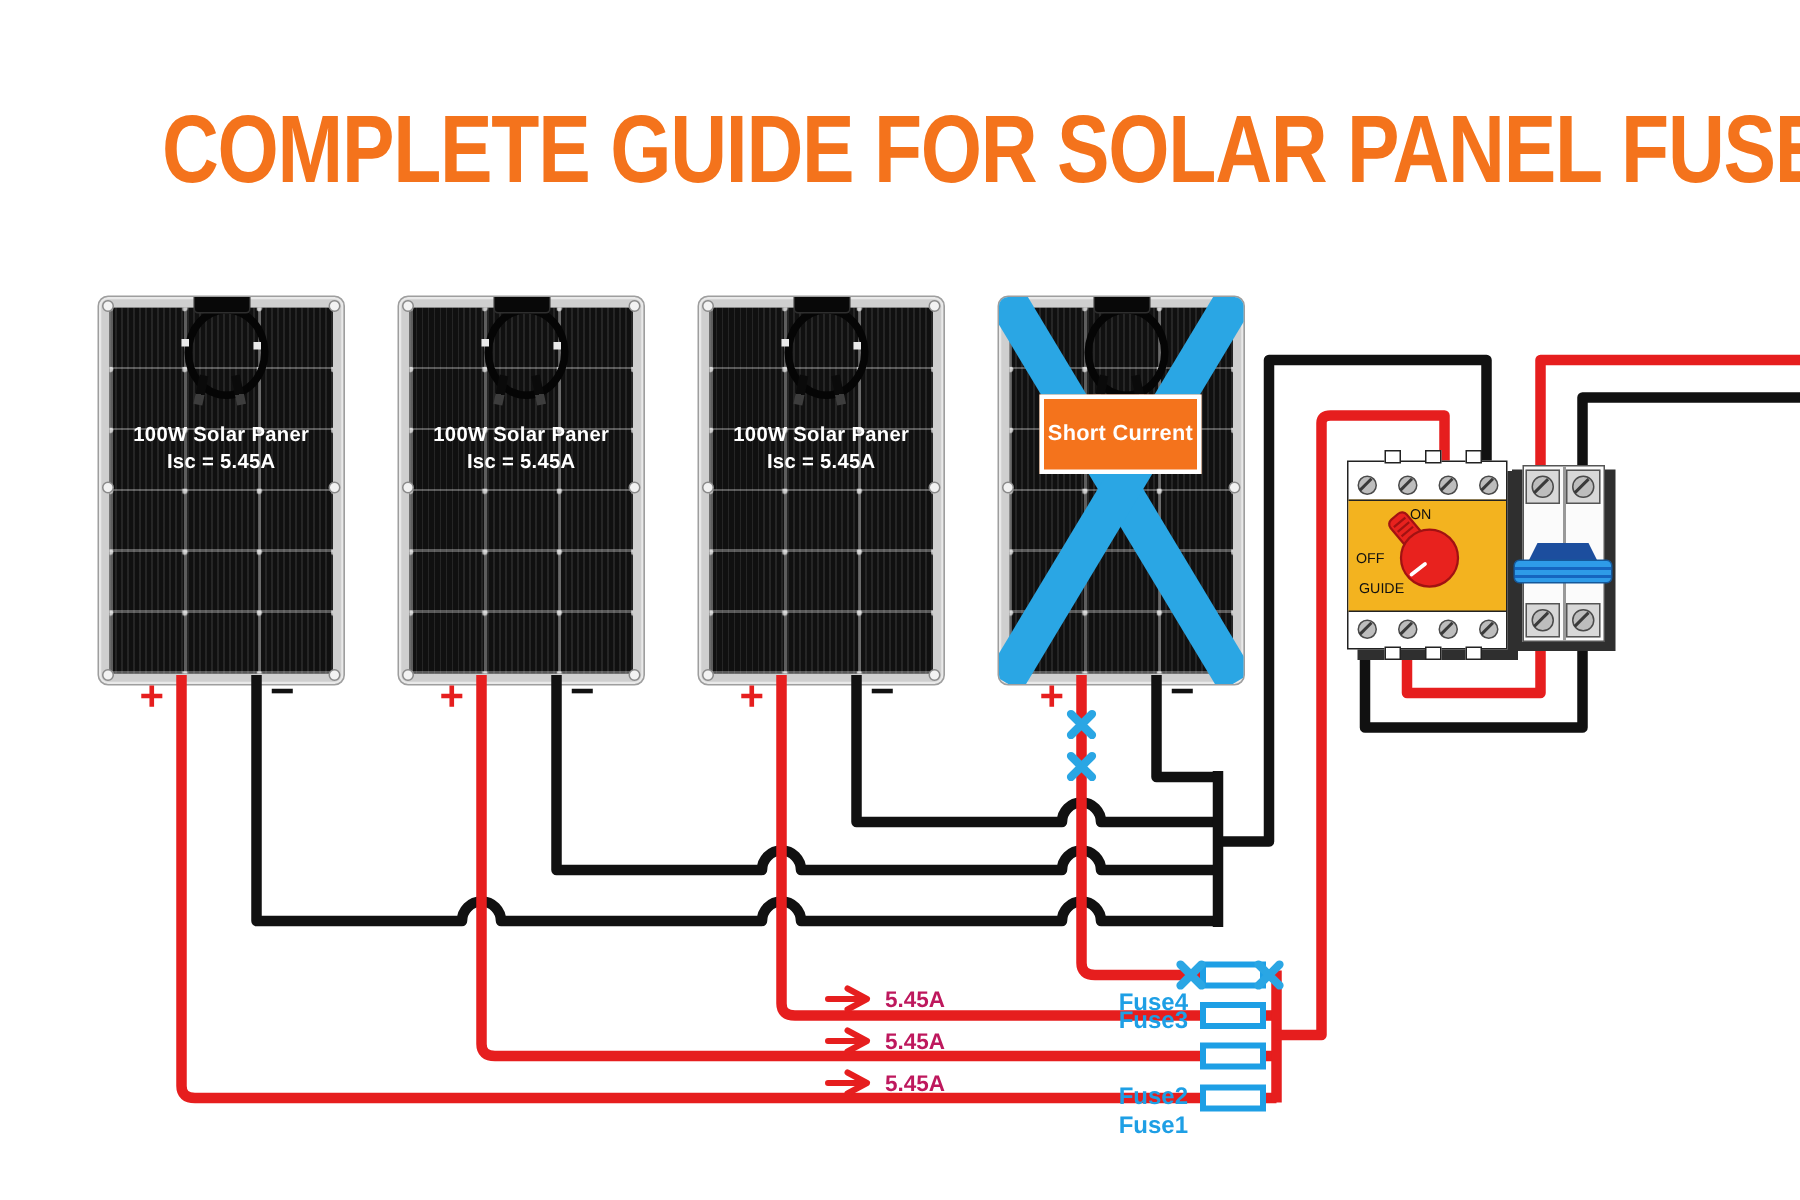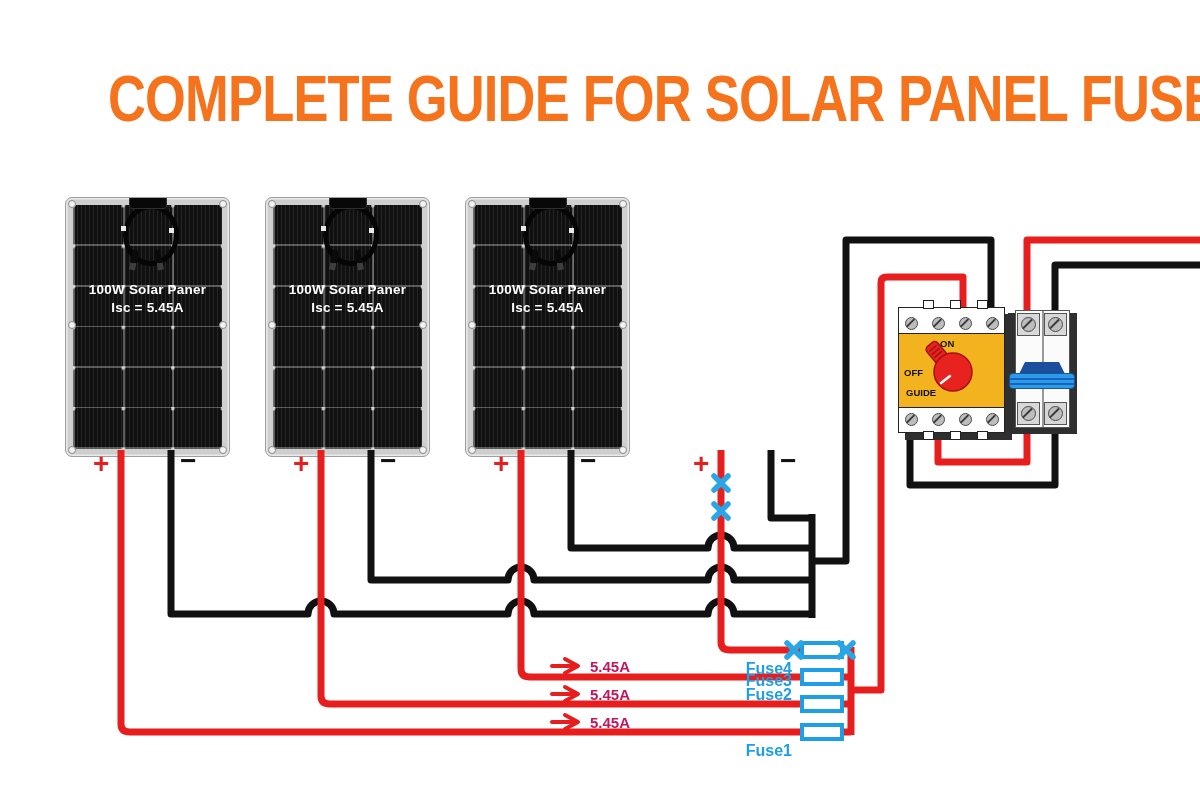--- a/index.html
+++ b/index.html
@@ -53,21 +53,21 @@
   
   .fuse-label{position:absolute;width:70px;text-align:right;font-size:16px;font-weight:700;color:#1E9FE5;z-index:8;}
   .amp-label{position:absolute;font-size:15px;font-weight:700;color:#be185d;z-index:8;}
 
   
   .shadow-rect{position:absolute;background:#2F2F2F;z-index:8;}
   .dswitch{position:absolute;left:898px;top:307px;width:107px;height:126px;background:#fff;
            border:1.5px solid #222;z-index:9;box-sizing:border-box;}
   .dswitch .yellow{position:absolute;left:0;right:0;top:25px;height:73px;background:#F3B31F;
            border-top:1.5px solid #222;border-bottom:1.5px solid #222;}
-  .sw-label{position:absolute;font-size:9.5px;font-weight:700;color:#111;z-index:3;}
+  .sw-label{position:absolute;font-size:9.5px;font-weight:400;color:#111;z-index:3;}
   .tab{position:absolute;width:9px;height:7px;background:#fff;border:1px solid #222;z-index:-1;}
   .screw{position:absolute;width:13px;height:13px;border-radius:50%;background:#bdbdbd;
          border:1.5px solid #4a4a4a;box-sizing:border-box;}
   .screw::after{content:"";position:absolute;left:-1px;top:4px;width:11px;height:2.2px;background:#3a3a3a;
          transform:rotate(-45deg);}
   .knob-svg{position:absolute;left:0;top:25px;}
 
   
   .breaker{position:absolute;left:1015px;top:310px;width:55px;height:118px;background:#FBFBFB;
            border:1.5px solid #555;z-index:9;box-sizing:border-box;}
@@ -135,20 +135,36 @@
     <div class="cable-ring"></div>
     <div class="cable-stub stub-l"></div>
     <div class="cable-stub stub-r"></div>
     <div class="cable-tag" style="left:55px;top:28px"></div>
     <div class="cable-tag" style="left:103px;top:30px"></div>
     <div class="jbox"></div>
     <div class="plabel" style="top:84px">100W Solar Paner</div>
     <div class="plabel" style="top:102px">Isc = 5.45A</div>
   </div>
 
+  <div class="panel" style="left:665px;">
+    <div class="cells"></div>
+    <div class="hole" style="left:2px;top:2px"></div>
+    <div class="hole" style="right:2px;top:2px"></div>
+    <div class="hole" style="left:2px;top:123px"></div>
+    <div class="hole" style="right:2px;top:123px"></div>
+    <div class="hole" style="left:2px;bottom:2px"></div>
+    <div class="hole" style="right:2px;bottom:2px"></div>
+    <div class="cable-ring"></div>
+    <div class="cable-stub stub-l"></div>
+    <div class="cable-stub stub-r"></div>
+    <div class="jbox"></div>
+    <div class="xbar a"></div>
+    <div class="xbar b"></div>
+    <div class="short-box">Short Current</div>
+  </div>
 
   <span class="term plus" style="left:93px;top:451px">+</span>
   <span class="term minus" style="left:180px;top:448px">−</span>
   <span class="term plus" style="left:293px;top:451px">+</span>
   <span class="term minus" style="left:380px;top:448px">−</span>
   <span class="term plus" style="left:493px;top:451px">+</span>
   <span class="term minus" style="left:580px;top:448px">−</span>
   <span class="term plus" style="left:693px;top:451px">+</span>
   <span class="term minus" style="left:780px;top:448px">−</span>
 
@@ -192,21 +208,21 @@
     <g stroke="#2AA6E4" stroke-width="5.5" stroke-linecap="round" fill="none">
       <path d="M714,476 L728,490 M714,490 L728,476"></path>
       <path d="M714,504 L728,518 M714,518 L728,504"></path>
       <path d="M787,643 L801,657 M787,657 L801,643"></path>
       <path d="M839,643 L853,657 M839,657 L853,643"></path>
     </g>
   </svg>
 
   <div class="fuse-label" style="left:722px;top:660px">Fuse4</div>
   <div class="fuse-label" style="left:722px;top:672px">Fuse3</div>
-  <div class="fuse-label" style="left:722px;top:686px">Fuse2</div>
+  <div class="fuse-label" style="left:722px;top:723px">Fuse2</div>
   <div class="fuse-label" style="left:722px;top:742px">Fuse1</div>
 
   <div class="amp-label" style="left:590px;top:658px">5.45A</div>
   <div class="amp-label" style="left:590px;top:686px">5.45A</div>
   <div class="amp-label" style="left:590px;top:714px">5.45A</div>
 
   <div class="shadow-rect" style="left:905px;top:314px;width:107px;height:126px;"></div>
   <div class="dswitch">
     <div class="tab" style="left:24px;top:-8px"></div>
     <div class="tab" style="left:51px;top:-8px"></div>

